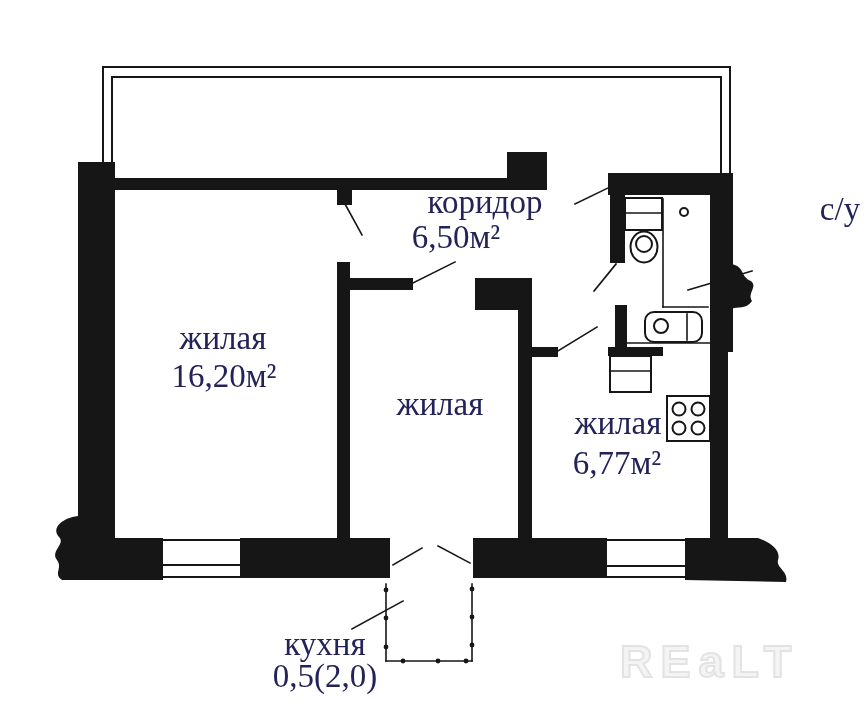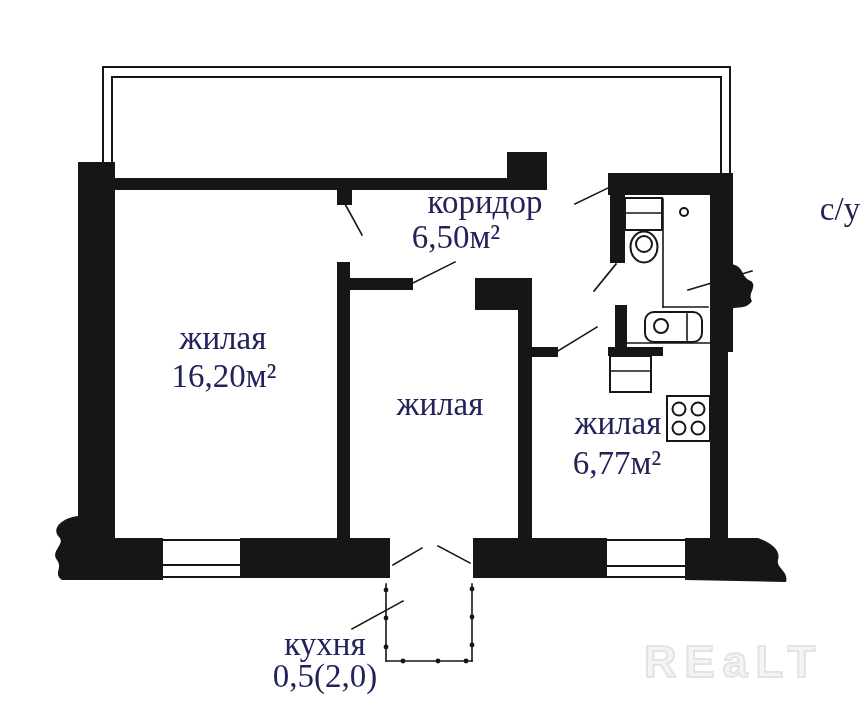--- a/index.html
+++ b/index.html
@@ -18,21 +18,21 @@
   .thin{stroke-width:1.6;}
   .fx{stroke:var(--wall-color);stroke-width:2;fill:#ffffff;}
   .fxo{stroke:var(--wall-color);stroke-width:2;fill:none;}
   .dot{fill:var(--wall-color);stroke:none;}
   .lbl{
     position:absolute;transform:translateX(-50%);
     color:var(--label-color);font-size:33px;line-height:1.04;
     white-space:nowrap;text-align:left;
   }
   .watermark{
-    position:absolute;left:644px;top:636px;
+    position:absolute;left:620px;top:636px;
     font-family:"Liberation Sans", sans-serif;
     font-weight:bold;font-size:45px;letter-spacing:8px;
     color:#f4f4f4;-webkit-text-stroke:2px var(--watermark-color);
     white-space:nowrap;
   }
 </style>
 </head>
 <body>
 
 <div id="stage">

